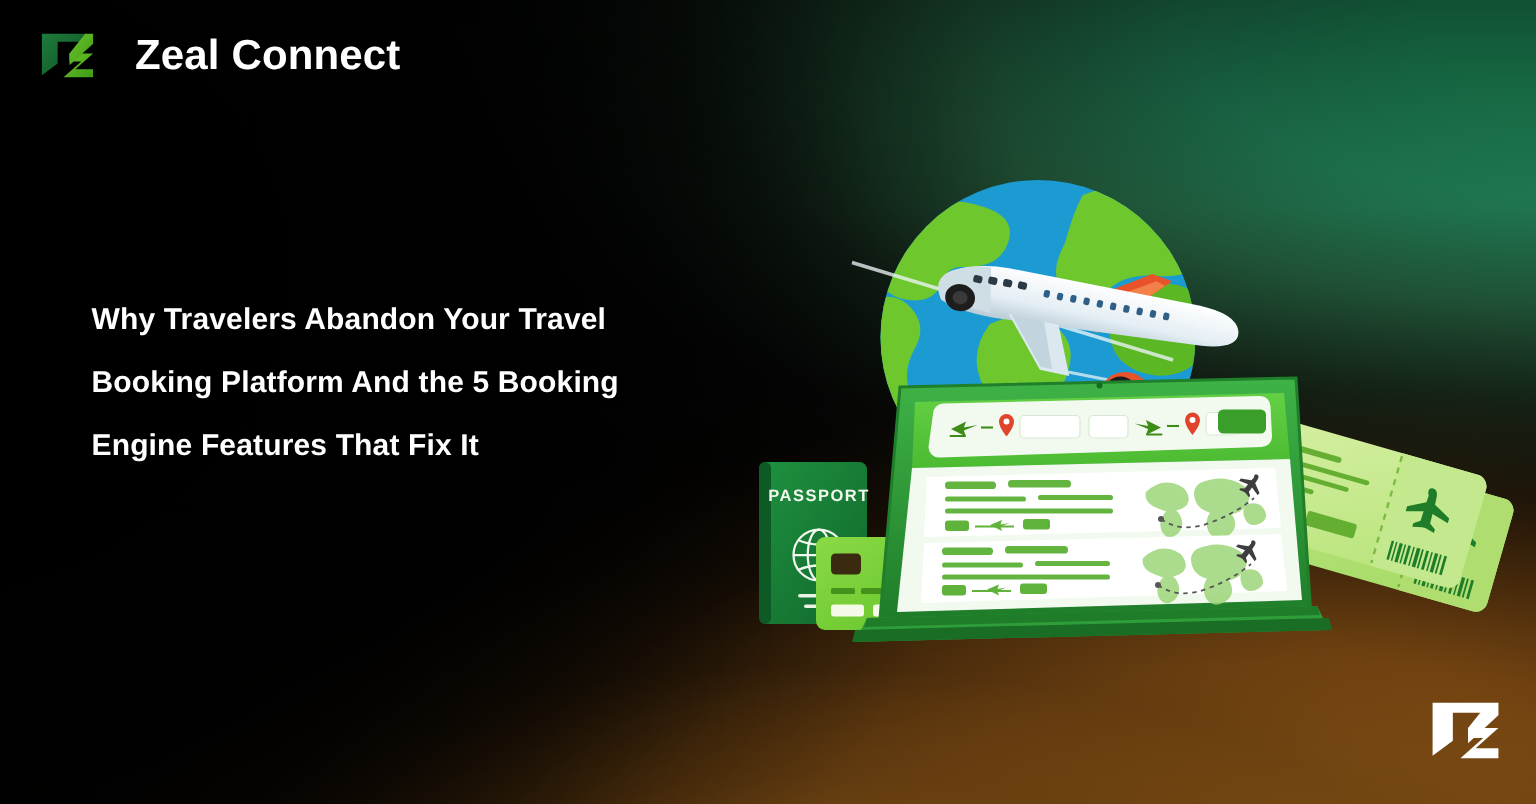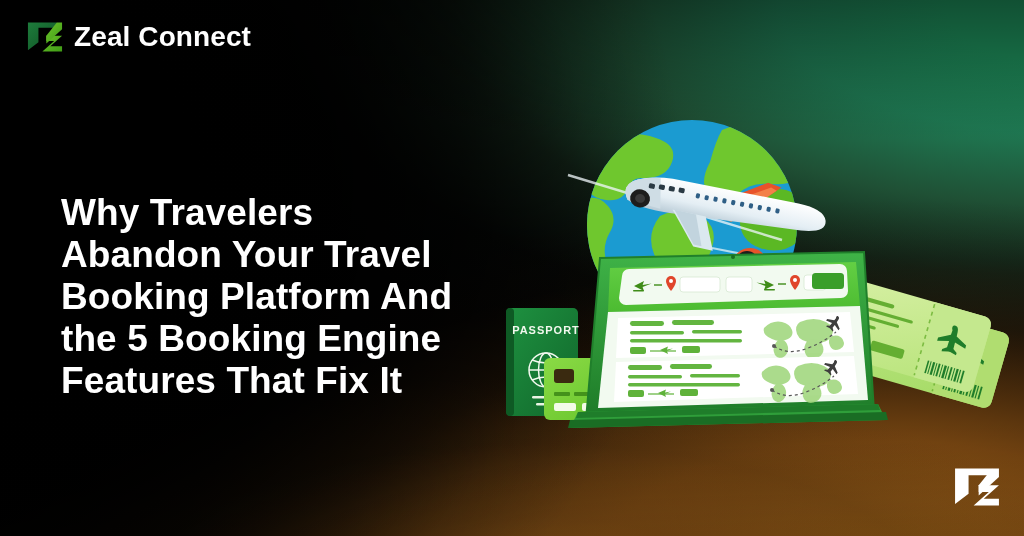--- a/index.html
+++ b/index.html
@@ -70,40 +70,40 @@
   .bg-vignette {
     position:absolute; inset:0;
     background:
       linear-gradient(to bottom, rgba(0,0,0,0.42) 0%, rgba(0,0,0,0) 26%),
       linear-gradient(to top, rgba(0,0,0,0.10) 0%, rgba(0,0,0,0) 22%);
   }
 
   
   .brand {
     position:absolute; left:24px; top:16px;
-    display:flex; align-items:center; gap:8px;
+    display:flex; align-items:center; gap:24px;
     z-index:40;
   }
   .brand-mark { width:42px; height:42px; display:block; }
   .brand-name {
     color:#ffffff;
     font-size:28px;
     font-weight:600;
     letter-spacing:0.1px;
     line-height:1;
     white-space:nowrap;
   }
 
   
   .headline {
     position:absolute;
     left:61px; top:192px;
     width:400px;
     color:#ffffff;
-    font-size:37px;
+    font-size:20px;
     font-weight:600;
     line-height:42px;
     letter-spacing:0.1px;
     z-index:35;
   }
 
   
   .illustration {
     position:absolute;
     left:482px; top:120px;

